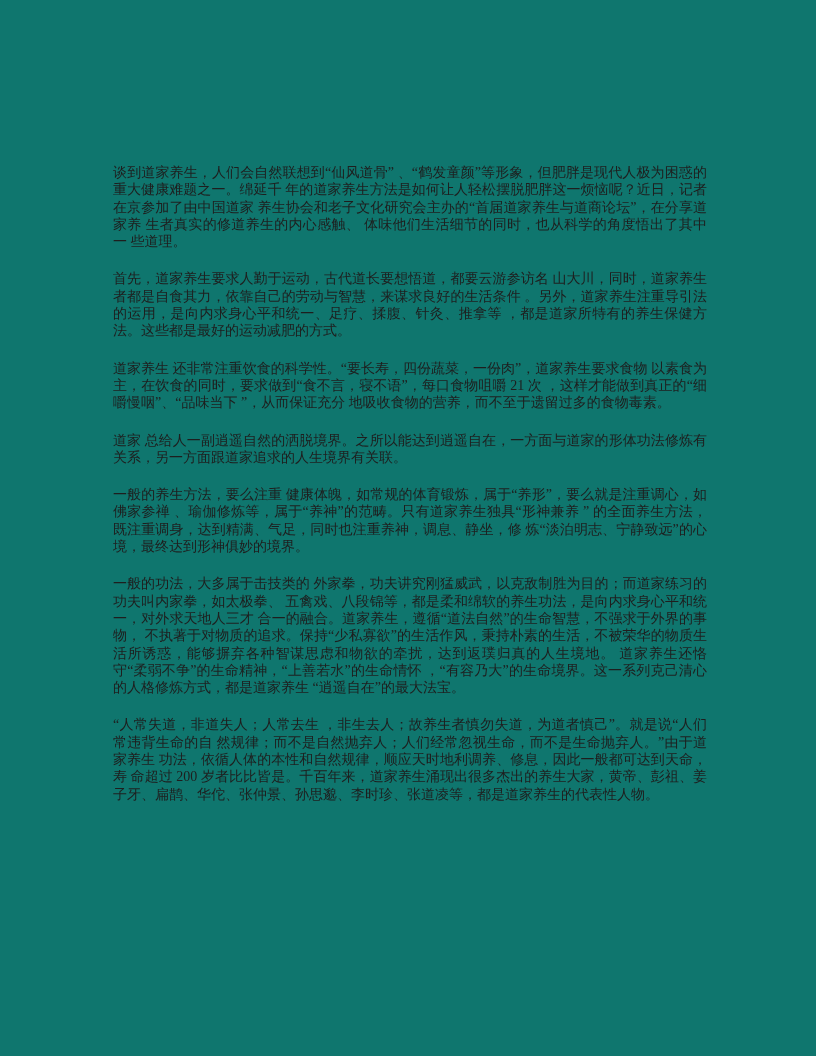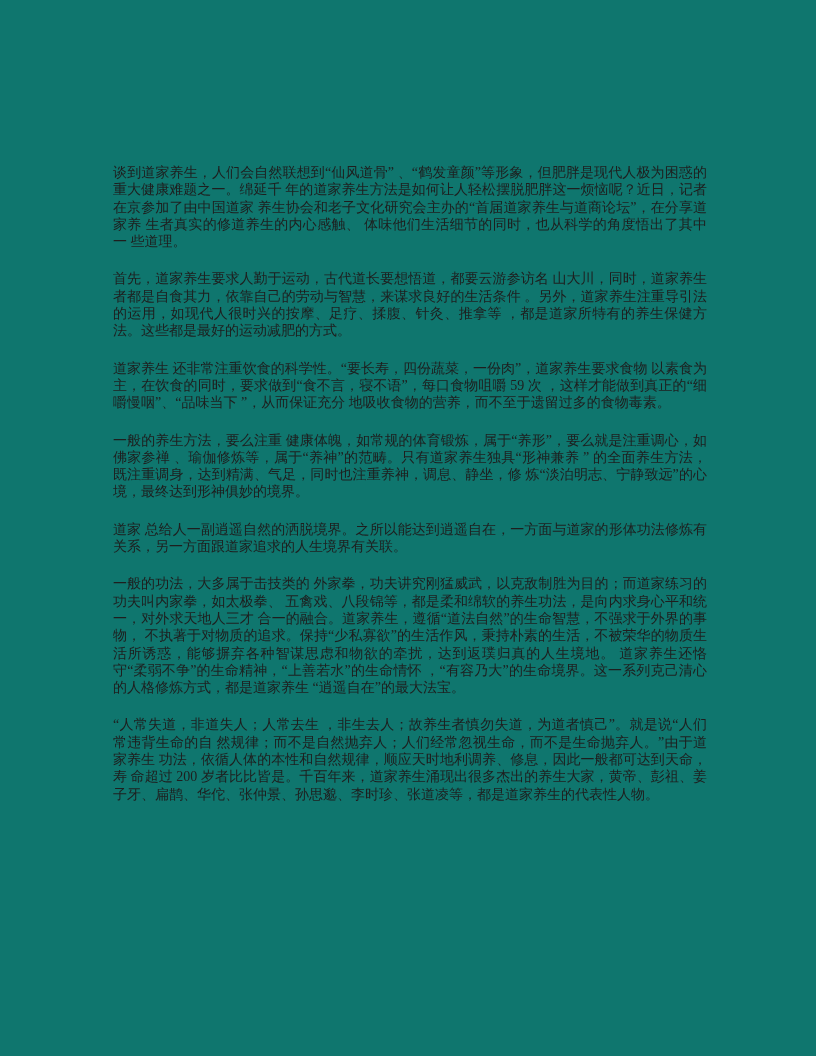--- a/index.html
+++ b/index.html
@@ -31,20 +31,20 @@
     letter-spacing: 0;
     word-break: break-all;
   }
 </style>
 </head>
 <body>
 
 <div class="page">
   <div class="doc-content">
     <p>谈到道家养生，人们会自然联想到“仙风道骨” 、“鹤发童颜”等形象，但肥胖是现代人极为困惑的重大健康难题之一。绵延千 年的道家养生方法是如何让人轻松摆脱肥胖这一烦恼呢？近日，记者在京参加了由中国道家 养生协会和老子文化研究会主办的“首届道家养生与道商论坛”，在分享道家养 生者真实的修道养生的内心感触、 体味他们生活细节的同时，也从科学的角度悟出了其中一 些道理。</p>
-    <p>首先，道家养生要求人勤于运动，古代道长要想悟道，都要云游参访名 山大川，同时，道家养生者都是自食其力，依靠自己的劳动与智慧，来谋求良好的生活条件 。另外，道家养生注重导引法的运用，如现代人很时兴的按摩、足疗、揉腹、针灸、推拿等 ，都是道家所特有的养生保健方法。这些都是最好的运动减肥的方式。</p>
-    <p>道家养生 还非常注重饮食的科学性。“要长寿，四份蔬菜，一份肉”，道家养生要求食物 以素食为主，在饮食的同时，要求做到“食不言，寝不语”，每口食物咀嚼 59 次 ，这样才能做到真正的“细嚼慢咽”、“品味当下 ”，从而保证充分 地吸收食物的营养，而不至于遗留过多的食物毒素。</p>
+    <p>首先，道家养生要求人勤于运动，古代道长要想悟道，都要云游参访名 山大川，同时，道家养生者都是自食其力，依靠自己的劳动与智慧，来谋求良好的生活条件 。另外，道家养生注重导引法的运用，是向内求身心平和统一、足疗、揉腹、针灸、推拿等 ，都是道家所特有的养生保健方法。这些都是最好的运动减肥的方式。</p>
+    <p>道家养生 还非常注重饮食的科学性。“要长寿，四份蔬菜，一份肉”，道家养生要求食物 以素食为主，在饮食的同时，要求做到“食不言，寝不语”，每口食物咀嚼 21 次 ，这样才能做到真正的“细嚼慢咽”、“品味当下 ”，从而保证充分 地吸收食物的营养，而不至于遗留过多的食物毒素。</p>
+    <p>道家 总给人一副逍遥自然的洒脱境界。之所以能达到逍遥自在，一方面与道家的形体功法修炼有 关系，另一方面跟道家追求的人生境界有关联。</p>
     <p>一般的养生方法，要么注重 健康体魄，如常规的体育锻炼，属于“养形”，要么就是注重调心，如佛家参禅 、瑜伽修炼等，属于“养神”的范畴。只有道家养生独具“形神兼养 ” 的全面养生方法，既注重调身，达到精满、气足，同时也注重养神，调息、静坐，修 炼“淡泊明志、宁静致远”的心境，最终达到形神俱妙的境界。</p>
-    <p>道家 总给人一副逍遥自然的洒脱境界。之所以能达到逍遥自在，一方面与道家的形体功法修炼有 关系，另一方面跟道家追求的人生境界有关联。</p>
     <p>一般的功法，大多属于击技类的 外家拳，功夫讲究刚猛威武，以克敌制胜为目的；而道家练习的功夫叫内家拳，如太极拳、 五禽戏、八段锦等，都是柔和绵软的养生功法，是向内求身心平和统一，对外求天地人三才 合一的融合。道家养生，遵循“道法自然”的生命智慧，不强求于外界的事物， 不执著于对物质的追求。保持“少私寡欲”的生活作风，秉持朴素的生活，不被荣华的物质生活所诱惑，能够摒弃各种智谋思虑和物欲的牵扰，达到返璞归真的人生境地。 道家养生还恪守“柔弱不争”的生命精神，“上善若水”的生命情怀 ，“有容乃大”的生命境界。这一系列克己清心的人格修炼方式，都是道家养生 “逍遥自在”的最大法宝。</p>
     <p>“人常失道，非道失人；人常去生 ，非生去人；故养生者慎勿失道，为道者慎己”。就是说“人们常违背生命的自 然规律；而不是自然抛弃人；人们经常忽视生命，而不是生命抛弃人。”由于道家养生 功法，依循人体的本性和自然规律，顺应天时地利调养、修息，因此一般都可达到天命，寿 命超过 200 岁者比比皆是。千百年来，道家养生涌现出很多杰出的养生大家，黄帝、彭祖、姜 子牙、扁鹊、华佗、张仲景、孙思邈、李时珍、张道凌等，都是道家养生的代表性人物。</p>
   </div>
 </div>
 
 </body></html>

